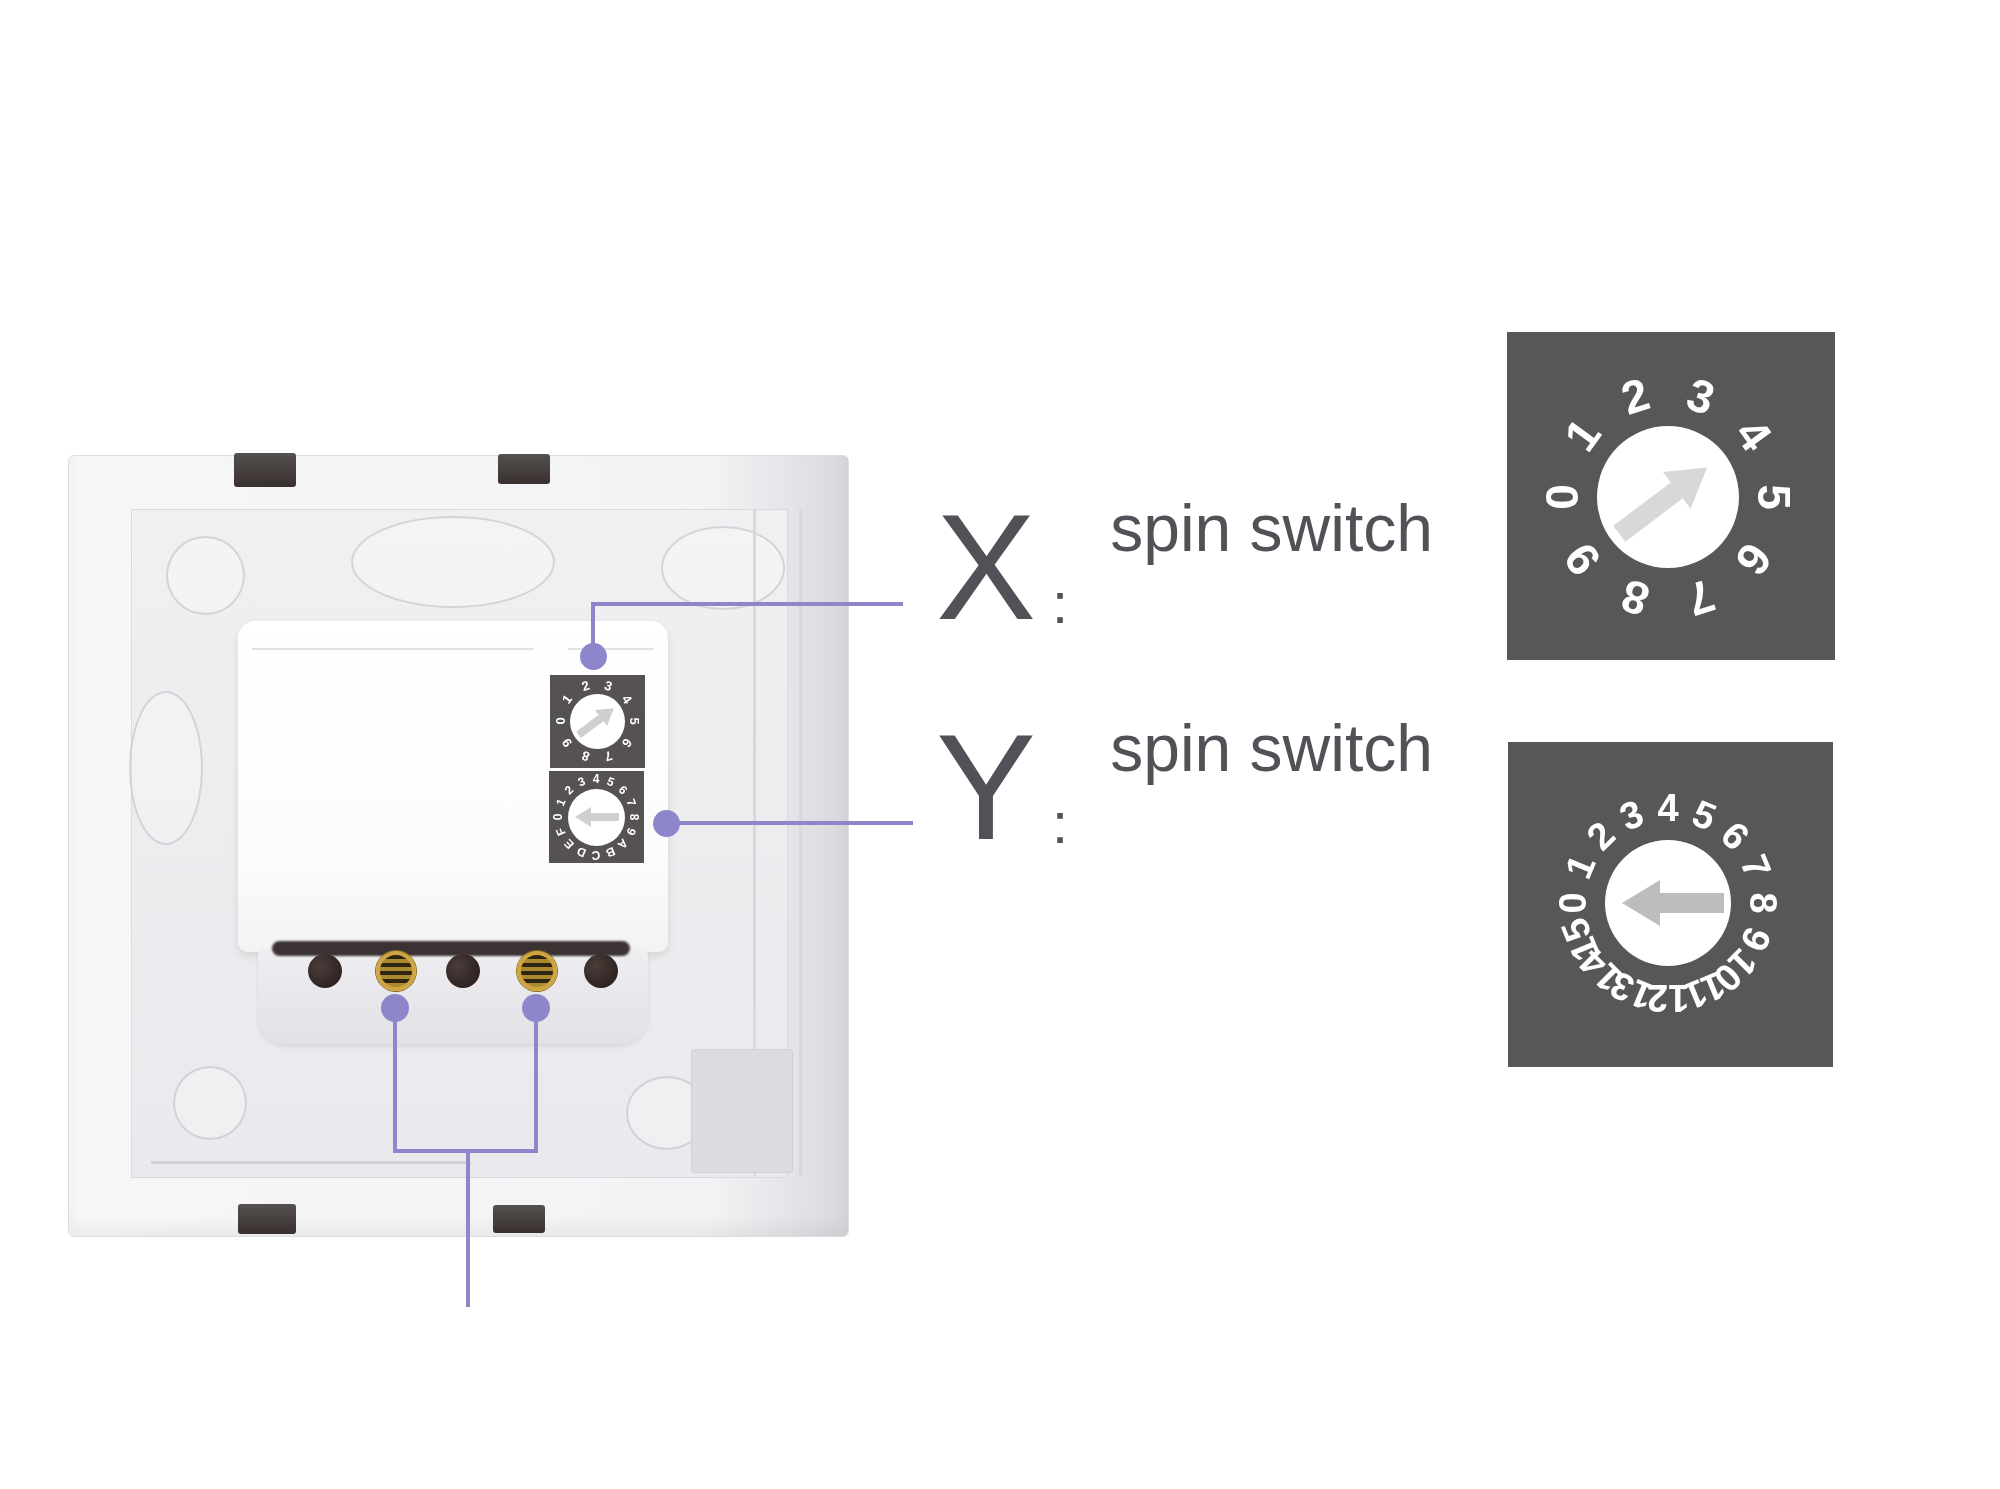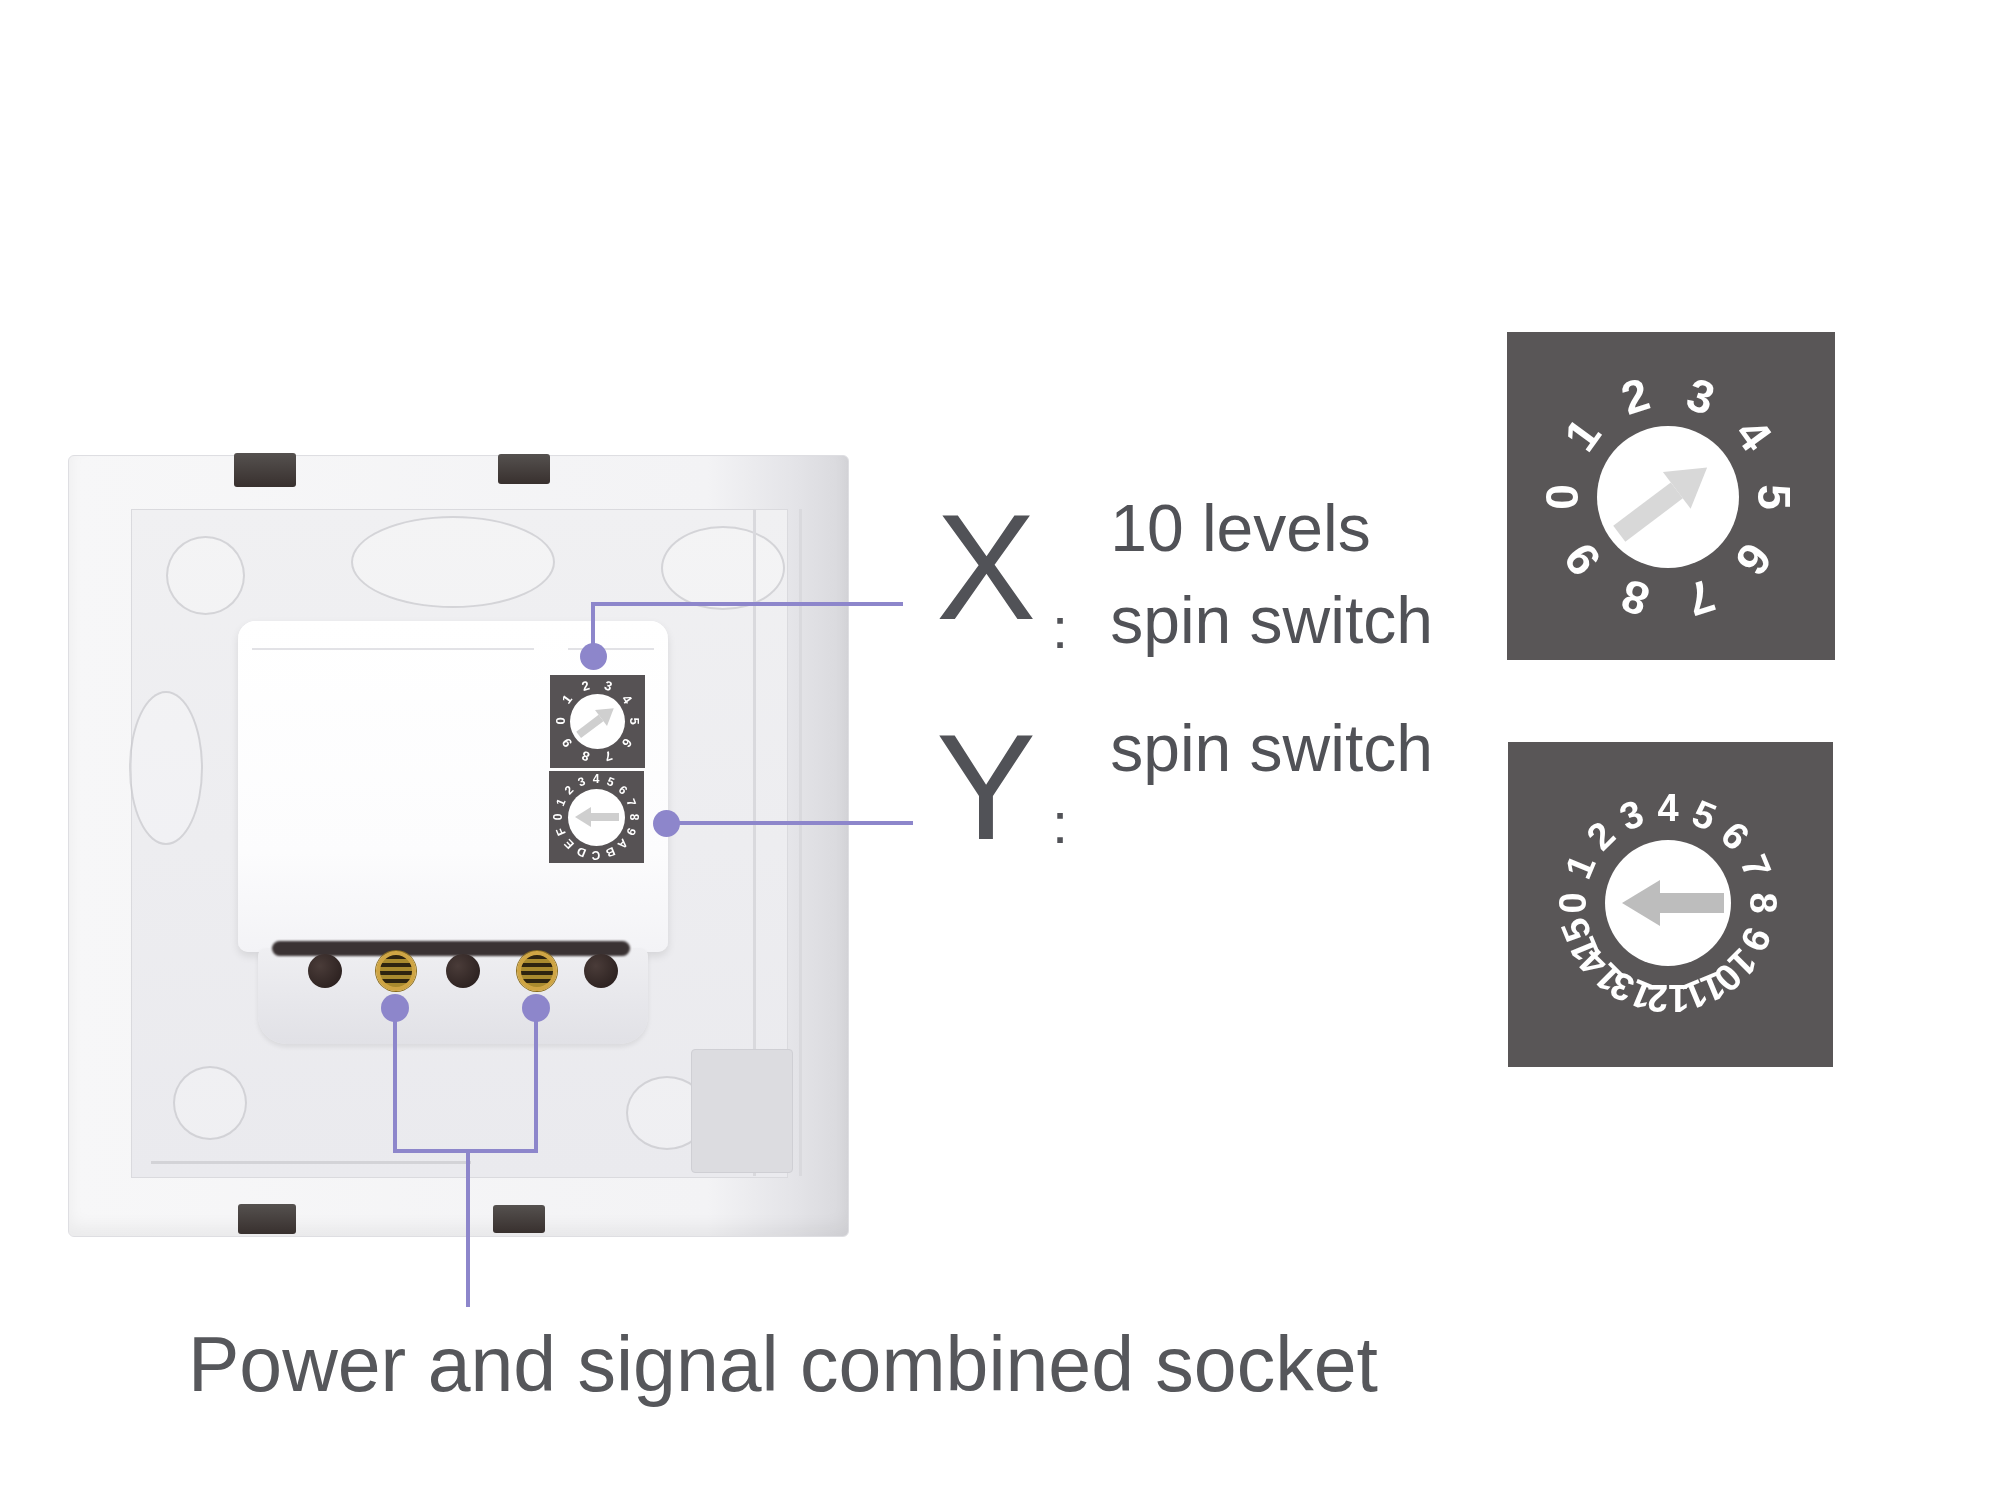--- a/index.html
+++ b/index.html
@@ -169,34 +169,32 @@
   <div class="c-dot" style="left:522px;top:994px;width:28px;height:28px;"></div>
   <div class="c-line" style="left:393px;top:1006px;width:4px;height:147px;"></div>
   <div class="c-line" style="left:534px;top:1006px;width:4px;height:147px;"></div>
   <div class="c-line" style="left:393px;top:1149px;width:145px;height:4px;"></div>
   <div class="c-line" style="left:466px;top:1151px;width:4px;height:156px;"></div>
 
   <div class="callout-label" style="left:936px;top:492px;">
     <span class="big-letter">X</span>
     <span class="colon">:</span>
     <div class="lines">
-      <div>10 levels</div>
       <div>spin switch</div>
     </div>
   </div>
 
   <div class="callout-label" style="left:936px;top:712px;">
     <span class="big-letter">Y</span>
     <span class="colon">:</span>
     <div class="lines">
       <div>spin switch</div>
     </div>
   </div>
 
-  <div class="caption">Power and signal combined socket</div>
 
   <div class="panel" style="left:1507px;top:332px;width:328px;height:328px;">
     <div class="panel-circle" style="left:90px;top:94px;width:142px;height:142px;"></div>
     <div class="arrow-big" style="left:161px;top:165px;width:122px;transform:translate(-50%,-50%) rotate(-37deg);">
       <div class="shaft" style="width:72px;"></div>
         <div class="head"></div>
     </div>
     <div class="dial" style="left:161px;top:165px;">
         <span class="dial-num" style="font-size: 46px; transform: translate(-50%, -50%) rotate(-90deg) translateY(-106px);">0</span>
         <span class="dial-num" style="font-size: 46px; transform: translate(-50%, -50%) rotate(-54deg) translateY(-106px);">1</span>

